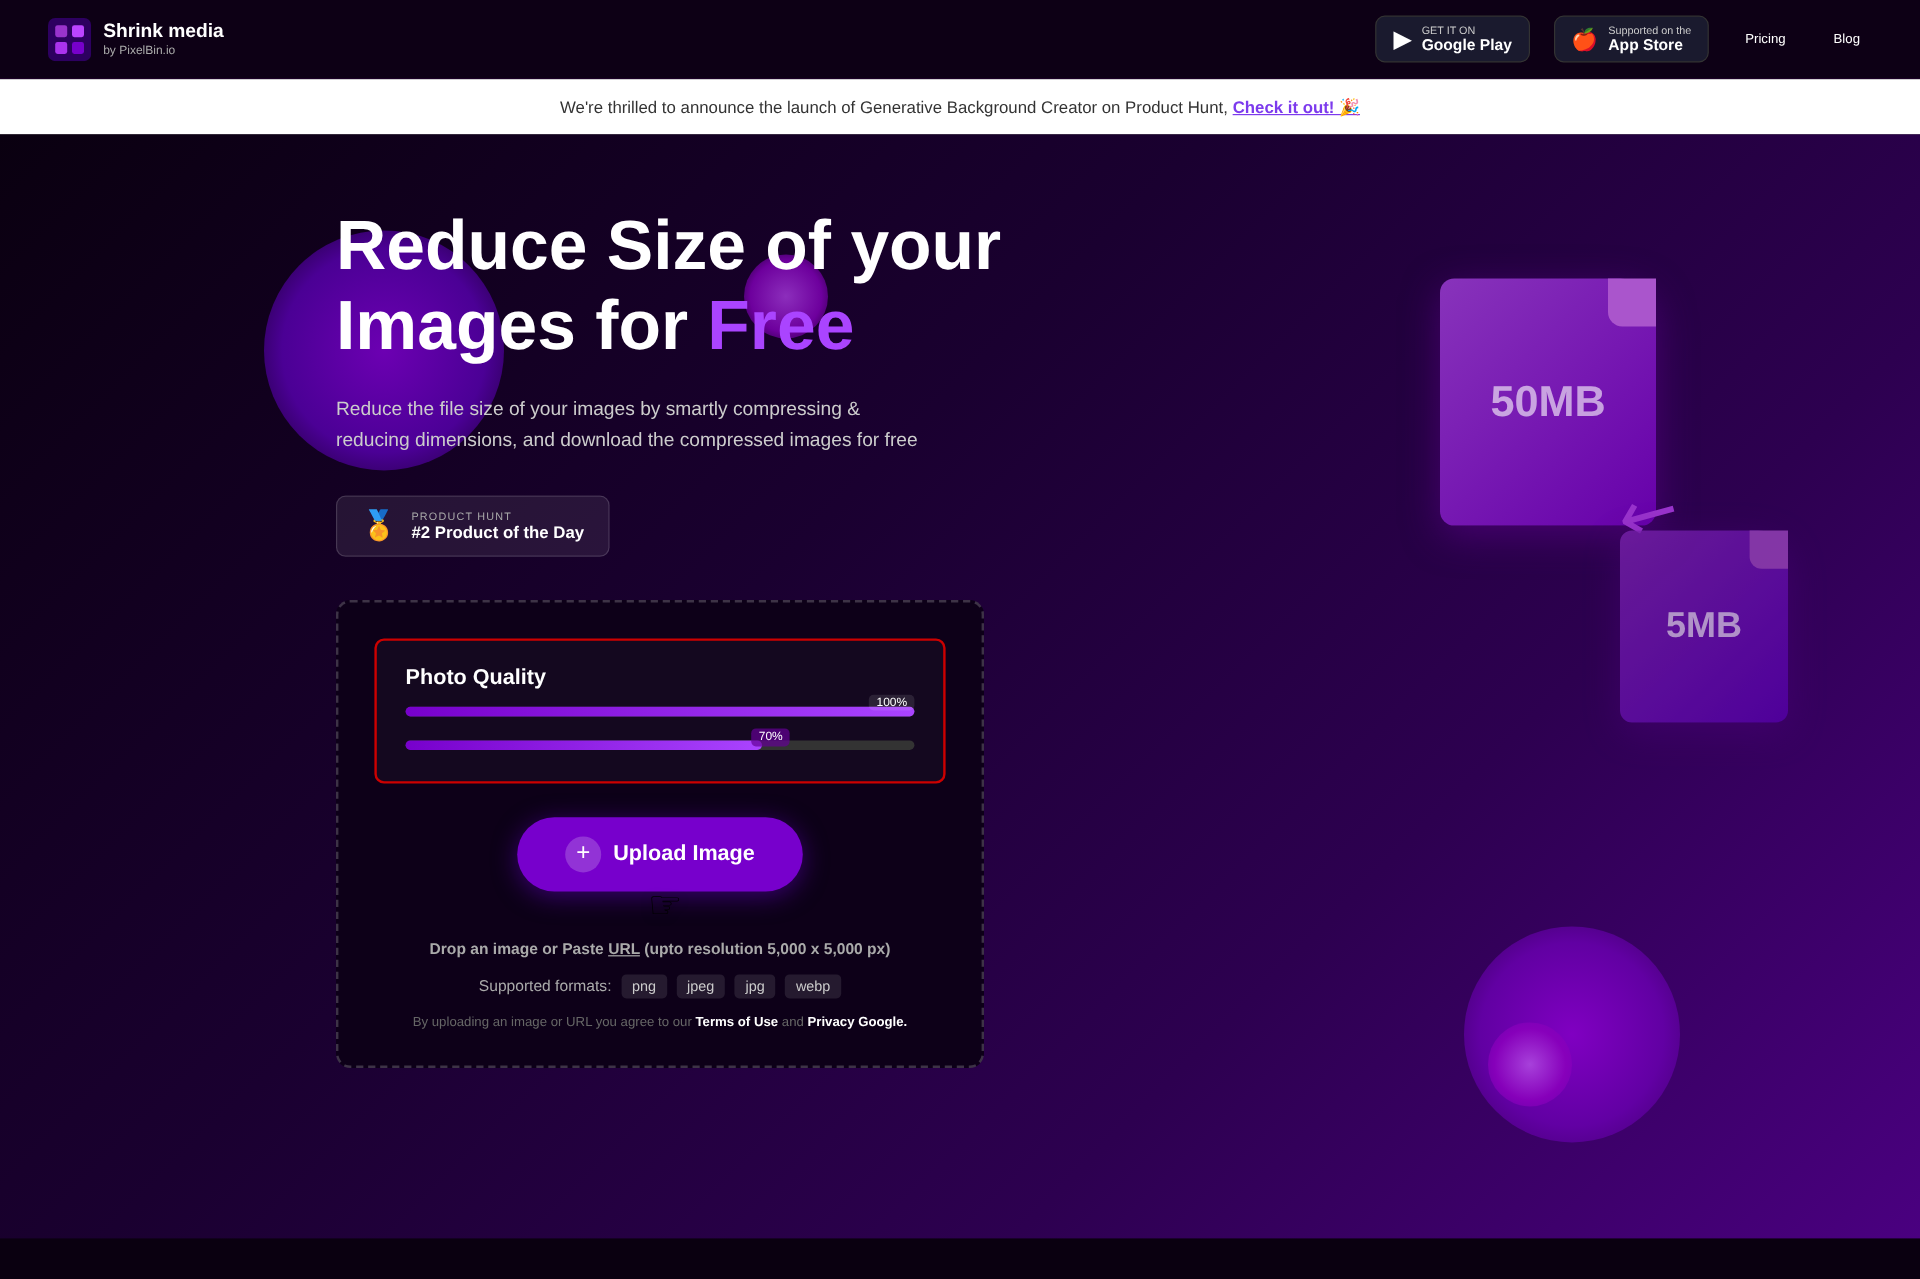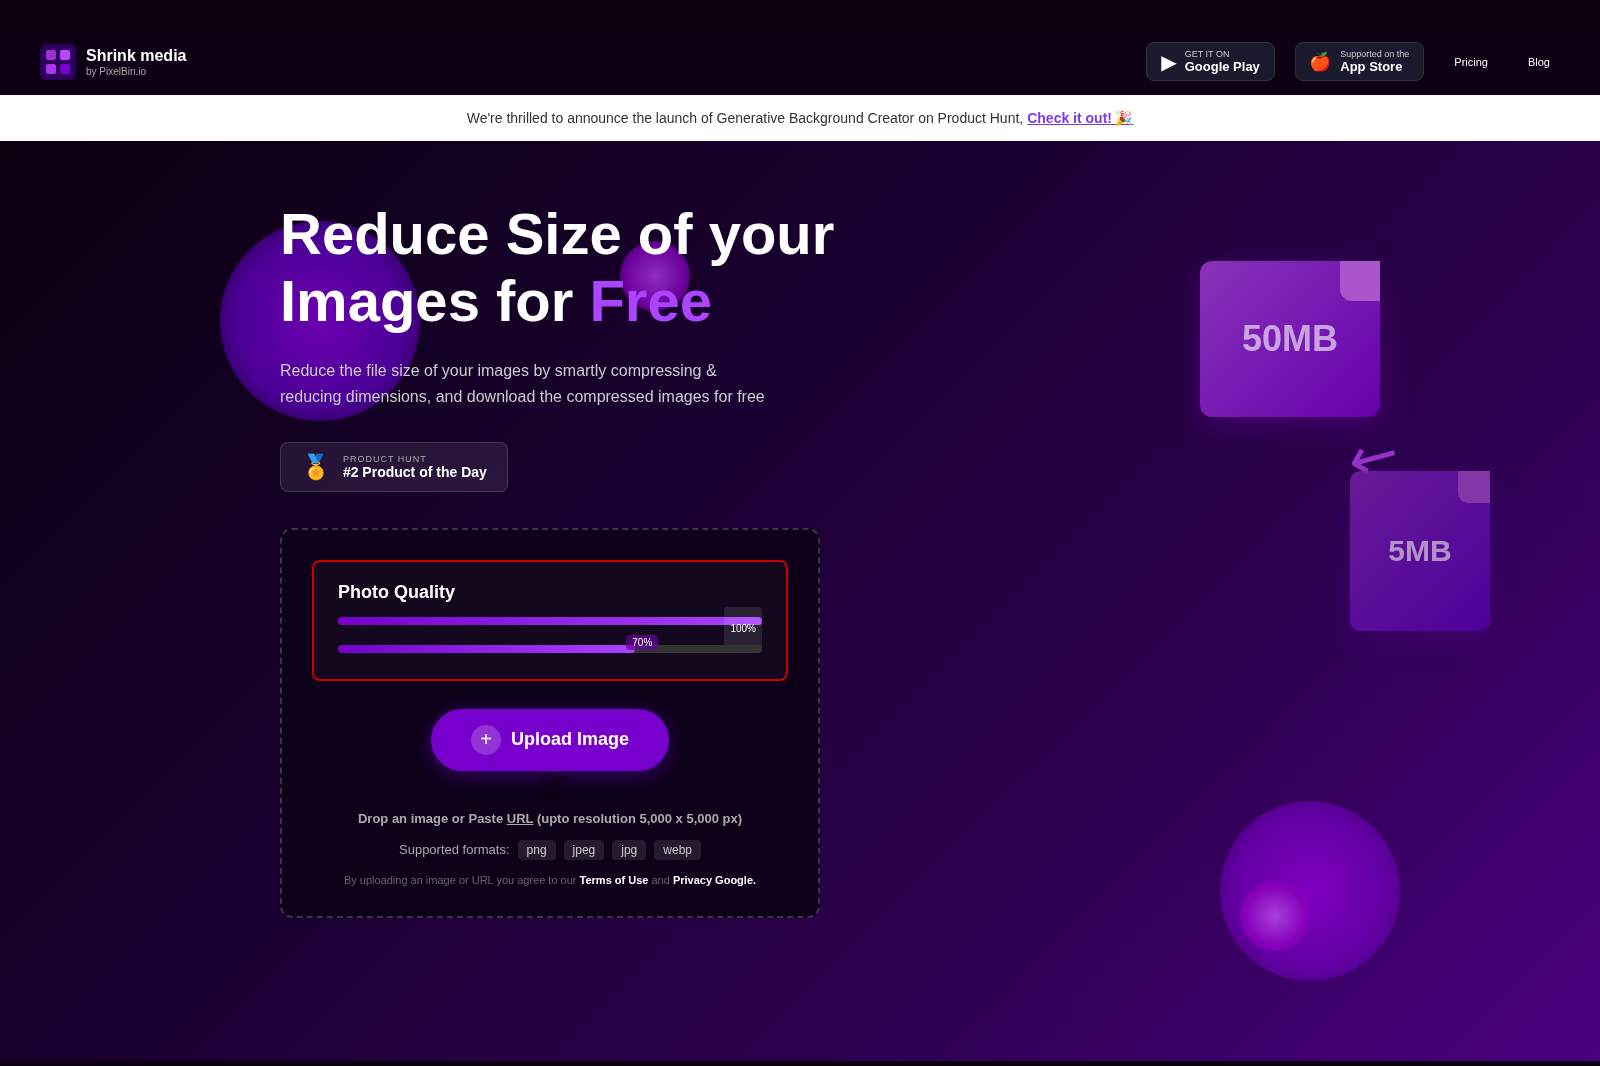--- a/index.html
+++ b/index.html
@@ -13,21 +13,20 @@
 
     
     .navbar {
       background: #0d0015;
       height: 66px;
       display: flex;
       align-items: center;
       justify-content: space-between;
       padding: 0 40px;
       border-bottom: 1px solid #1a0025;
-      margin-top: 29px;
     }
     .logo-area {
       display: flex;
       align-items: center;
       gap: 10px;
     }
     .logo-icon {
       width: 36px;
       height: 36px;
     }
@@ -157,21 +156,21 @@
     }
     .file-icon-large {
       position: absolute;
       top: 20px;
       left: 80px;
       width: 200px;
       height: 220px;
     }
     .file-body-large {
       width: 180px;
-      height: 156px;
+      height: 206px;
       background: linear-gradient(135deg, #8833bb 0%, #6600aa 100%);
       border-radius: 12px 30px 12px 12px;
       position: relative;
       box-shadow: 0 8px 30px rgba(100,0,150,0.5);
     }
     .file-body-large::before {
       content: '';
       position: absolute;
       top: 0;
       right: 0;
@@ -317,21 +316,21 @@
       background: linear-gradient(90deg, #7700cc, #aa44ff);
       border-radius: 4px;
     }
     .slider-badge {
       position: absolute;
       right: 0;
       top: -10px;
       background: rgba(255,255,255,0.1);
       color: #fff;
       font-size: 10px;
-      padding: 16px 6px;
+      padding: 1px 6px;
       border-radius: 4px;
     }
     .slider-badge-70 {
       position: absolute;
       left: 68%;
       top: -10px;
       background: rgba(100,0,150,0.7);
       color: #fff;
       font-size: 10px;
       padding: 2px 6px;

